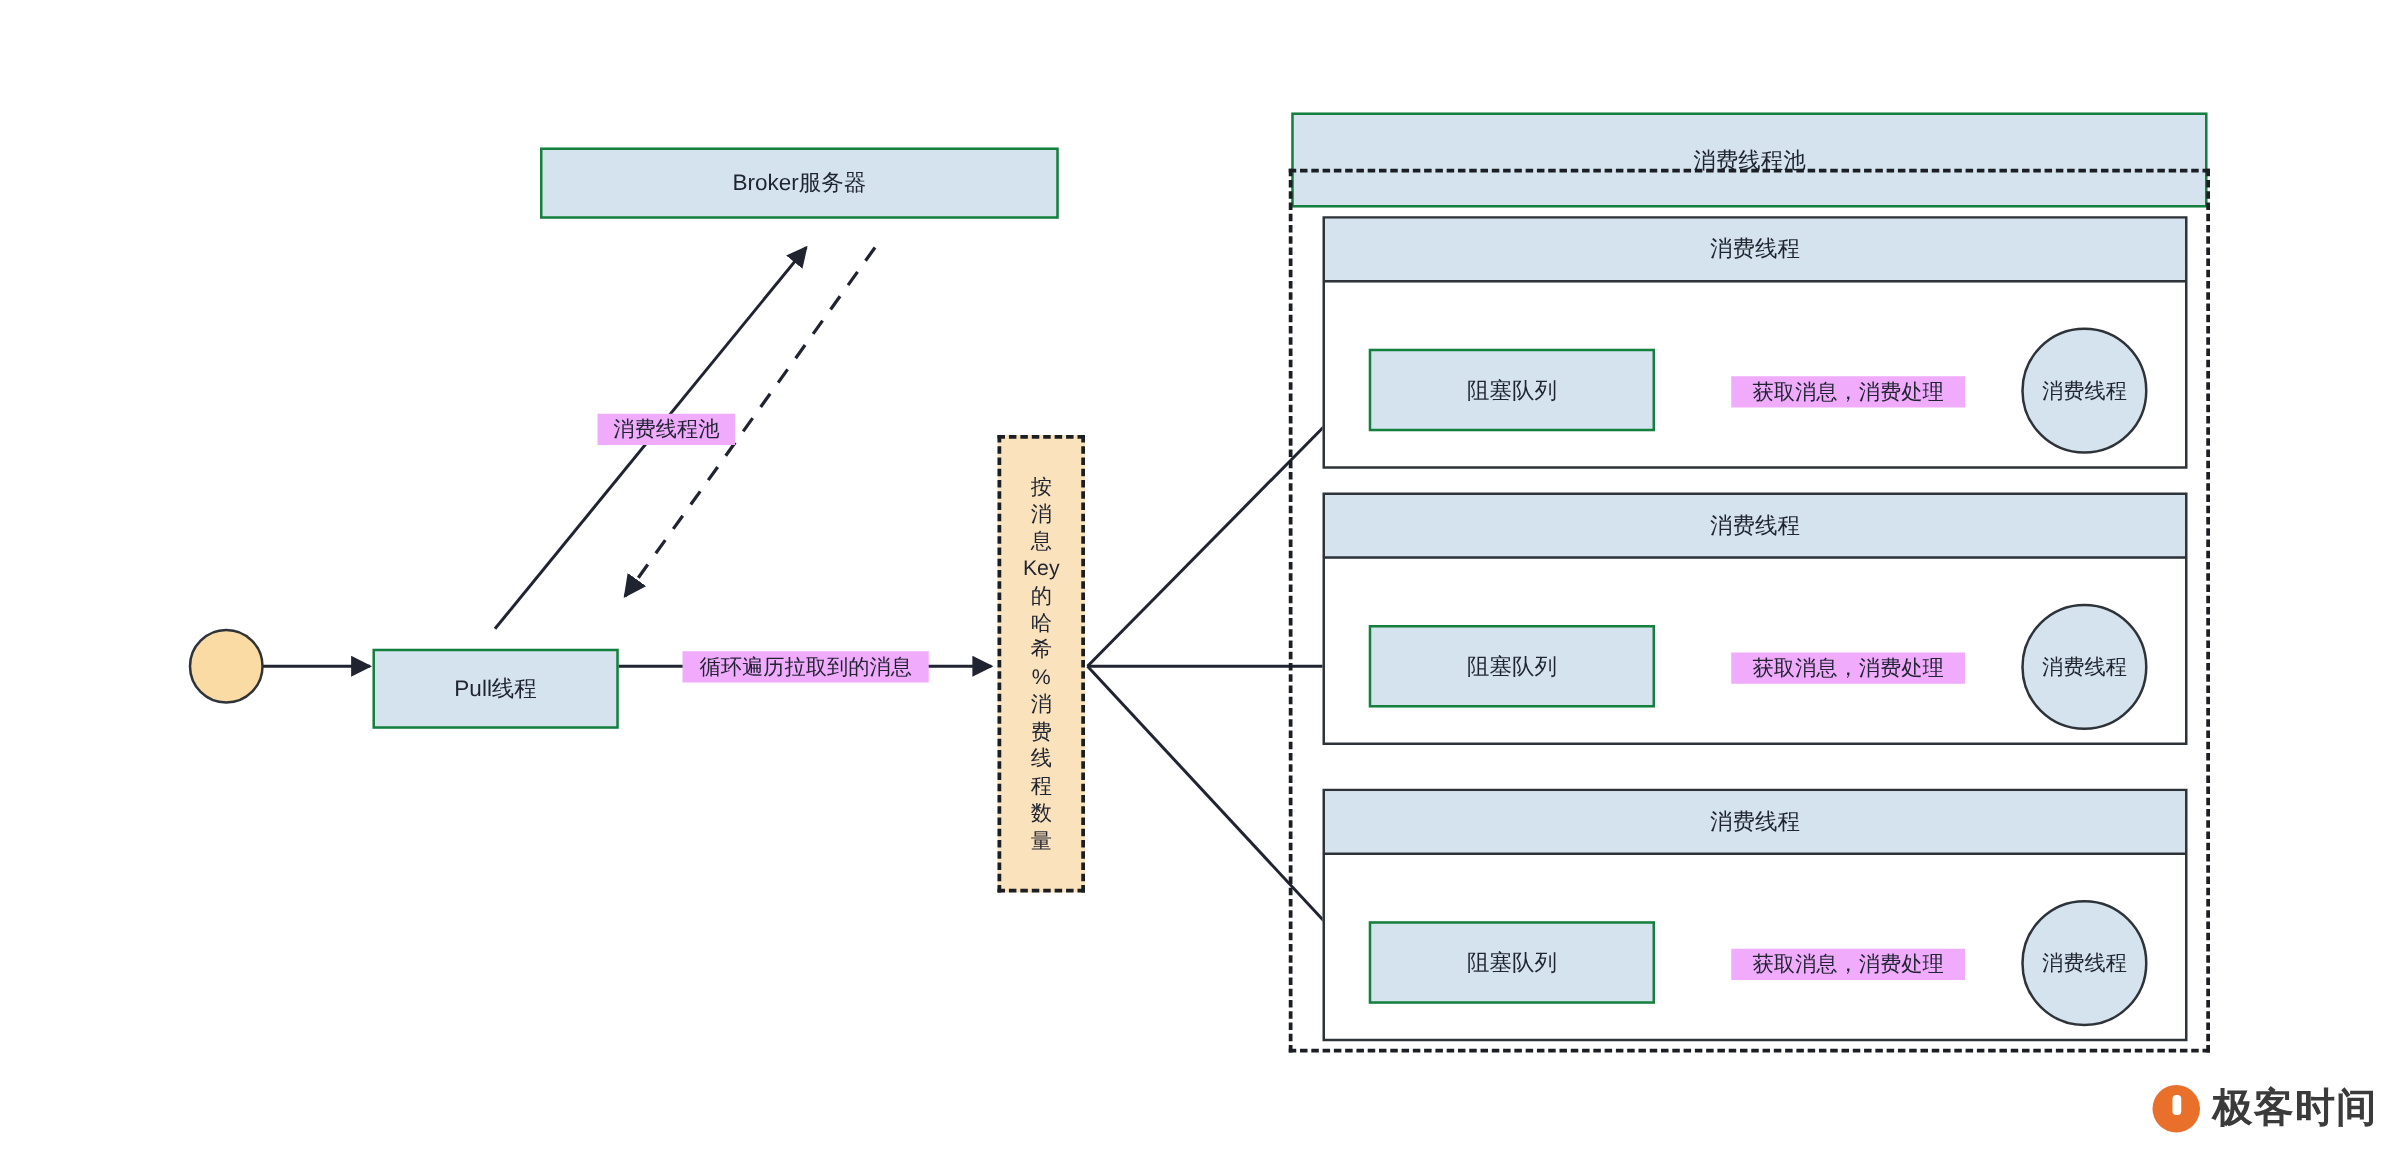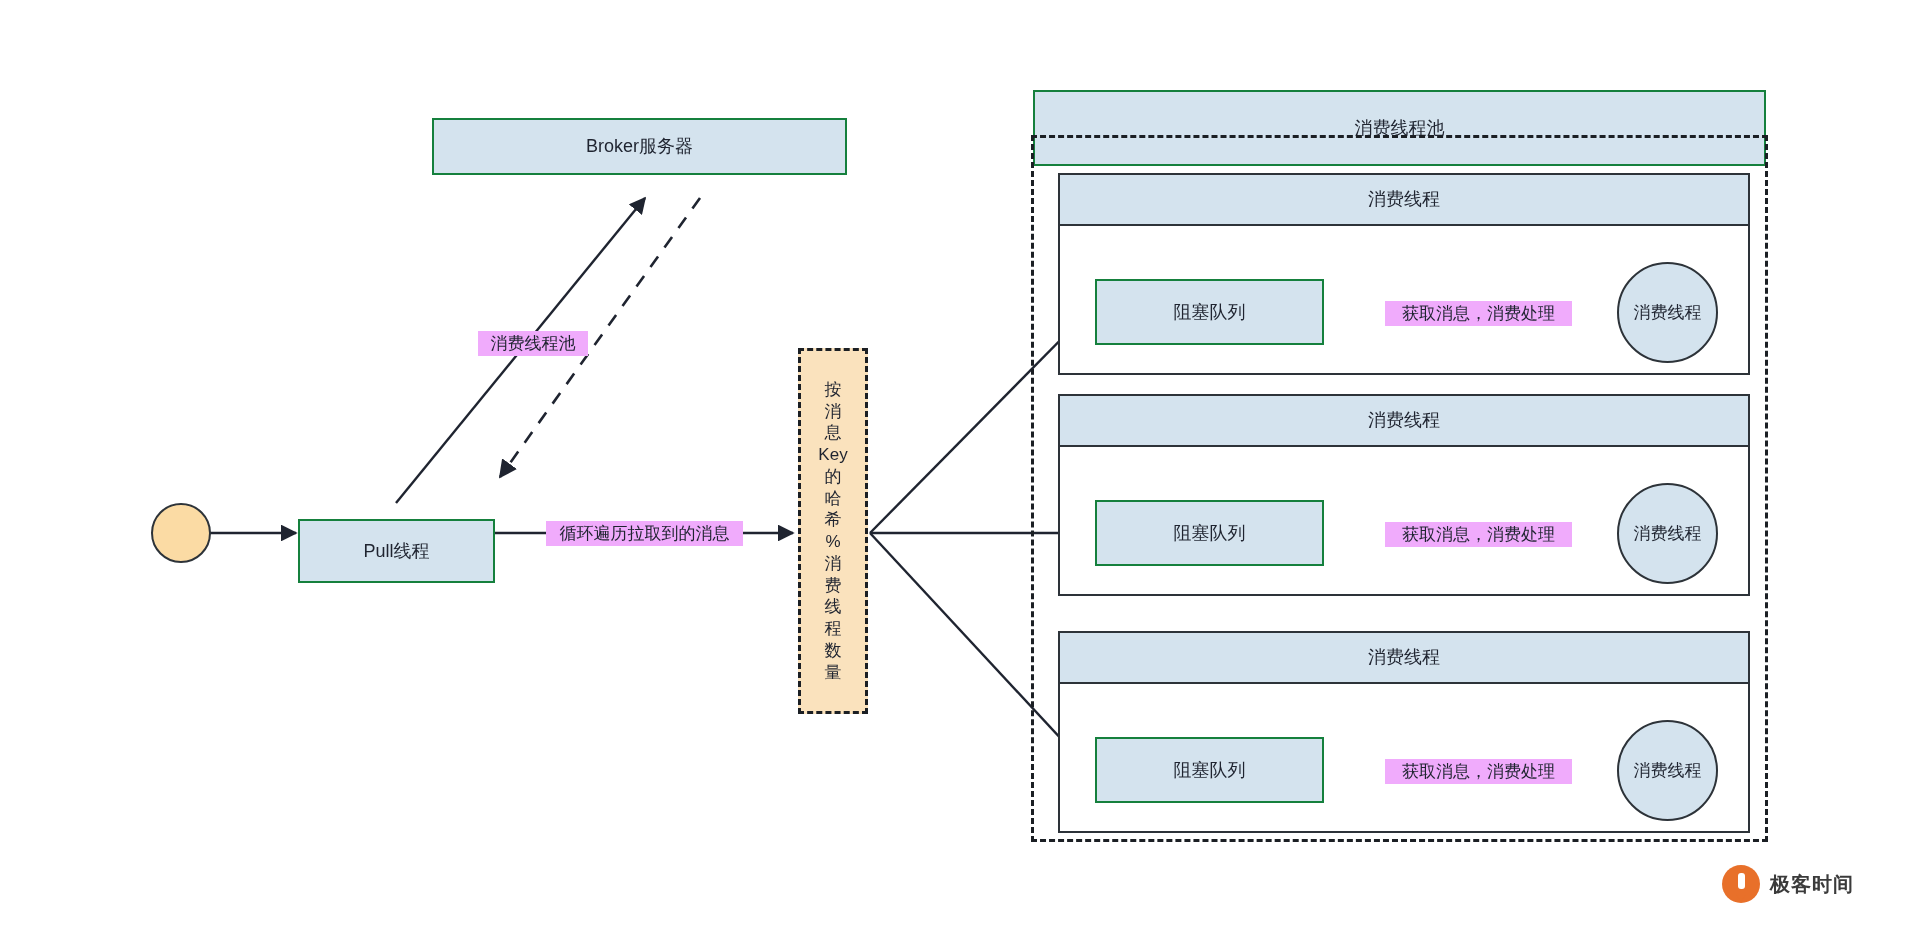--- a/index.html
+++ b/index.html
@@ -143,21 +143,21 @@
     left: 50%;
     bottom: 1px;
     margin-left: -5px;
     width: 0;
     height: 0;
     border-left: 5px solid transparent;
     border-right: 5px solid transparent;
     border-top: 8px solid #e8702a;
   }
   .logo-text {
-    font-size: 20px;
+    font-size: 32px;
     font-weight: 700;
     color: #3b3b3b;
     letter-spacing: 1px;
   }
 </style>
 </head>
 <body>
 
 <div id="canvas">
 

